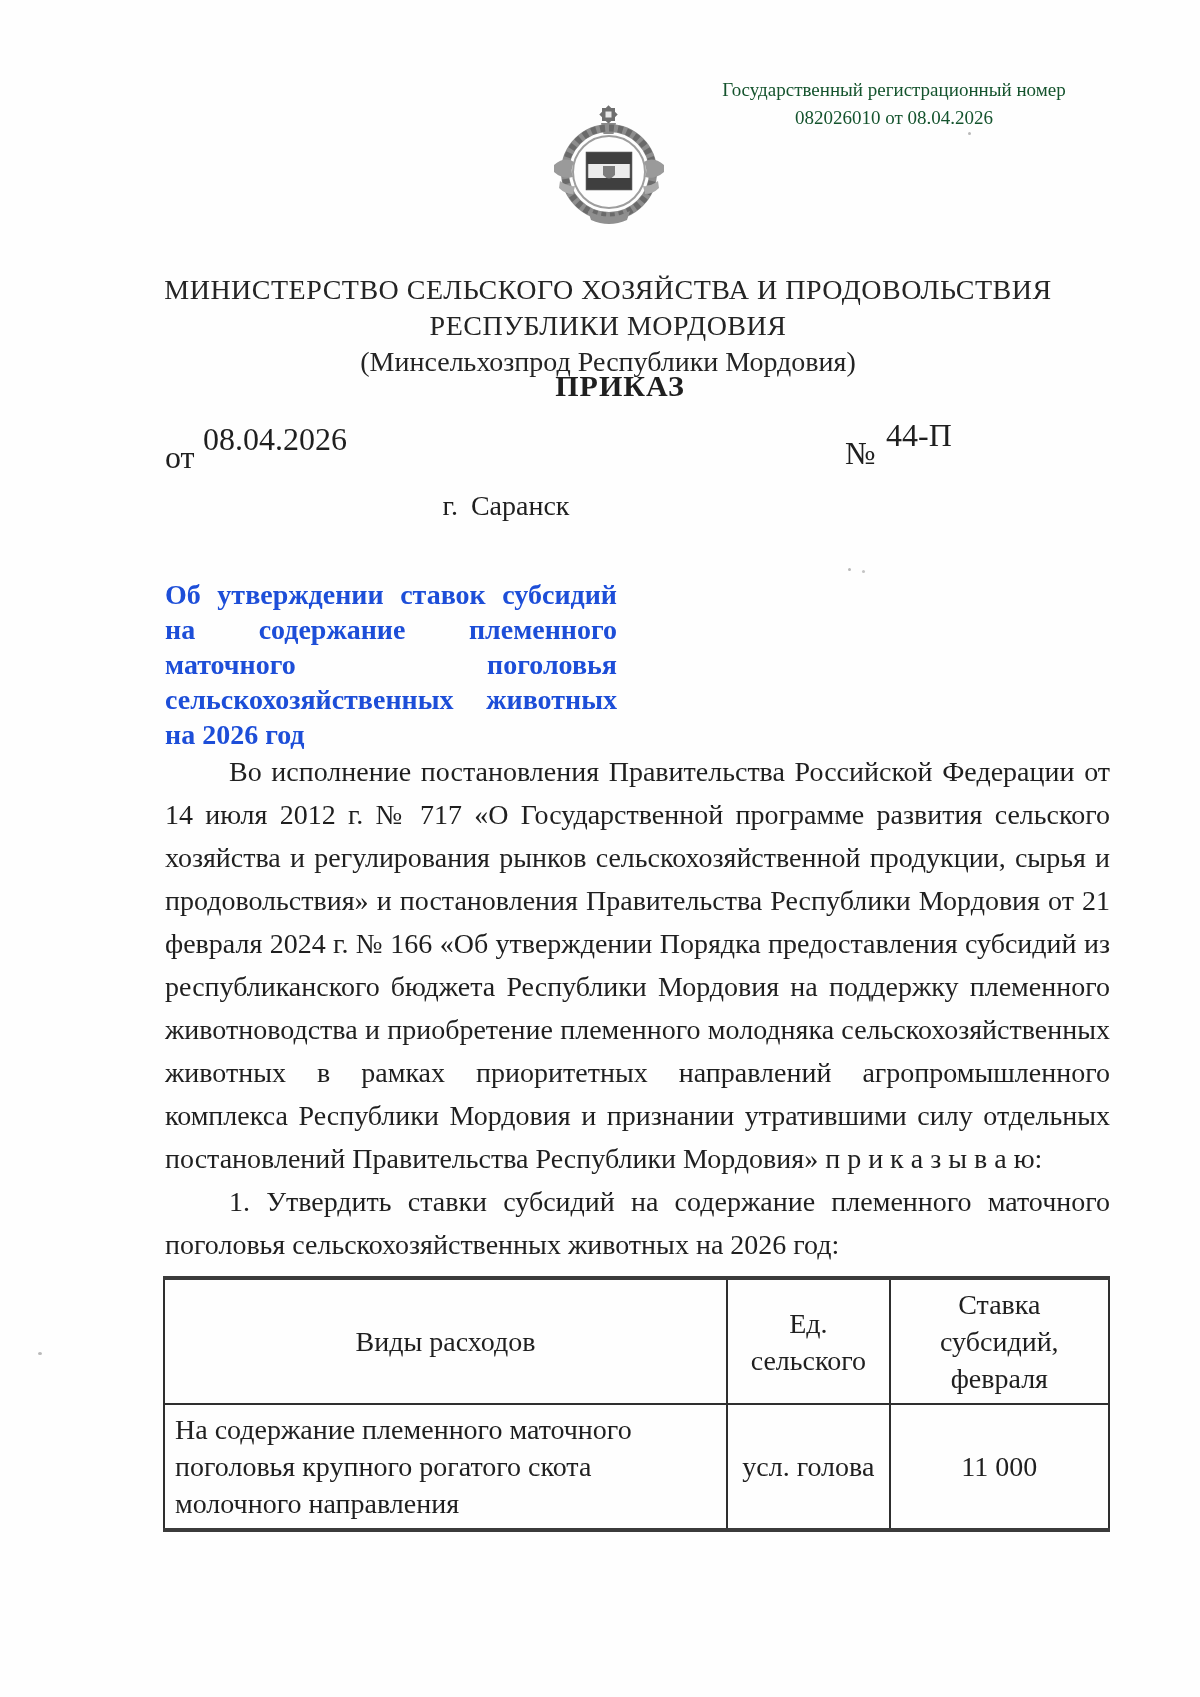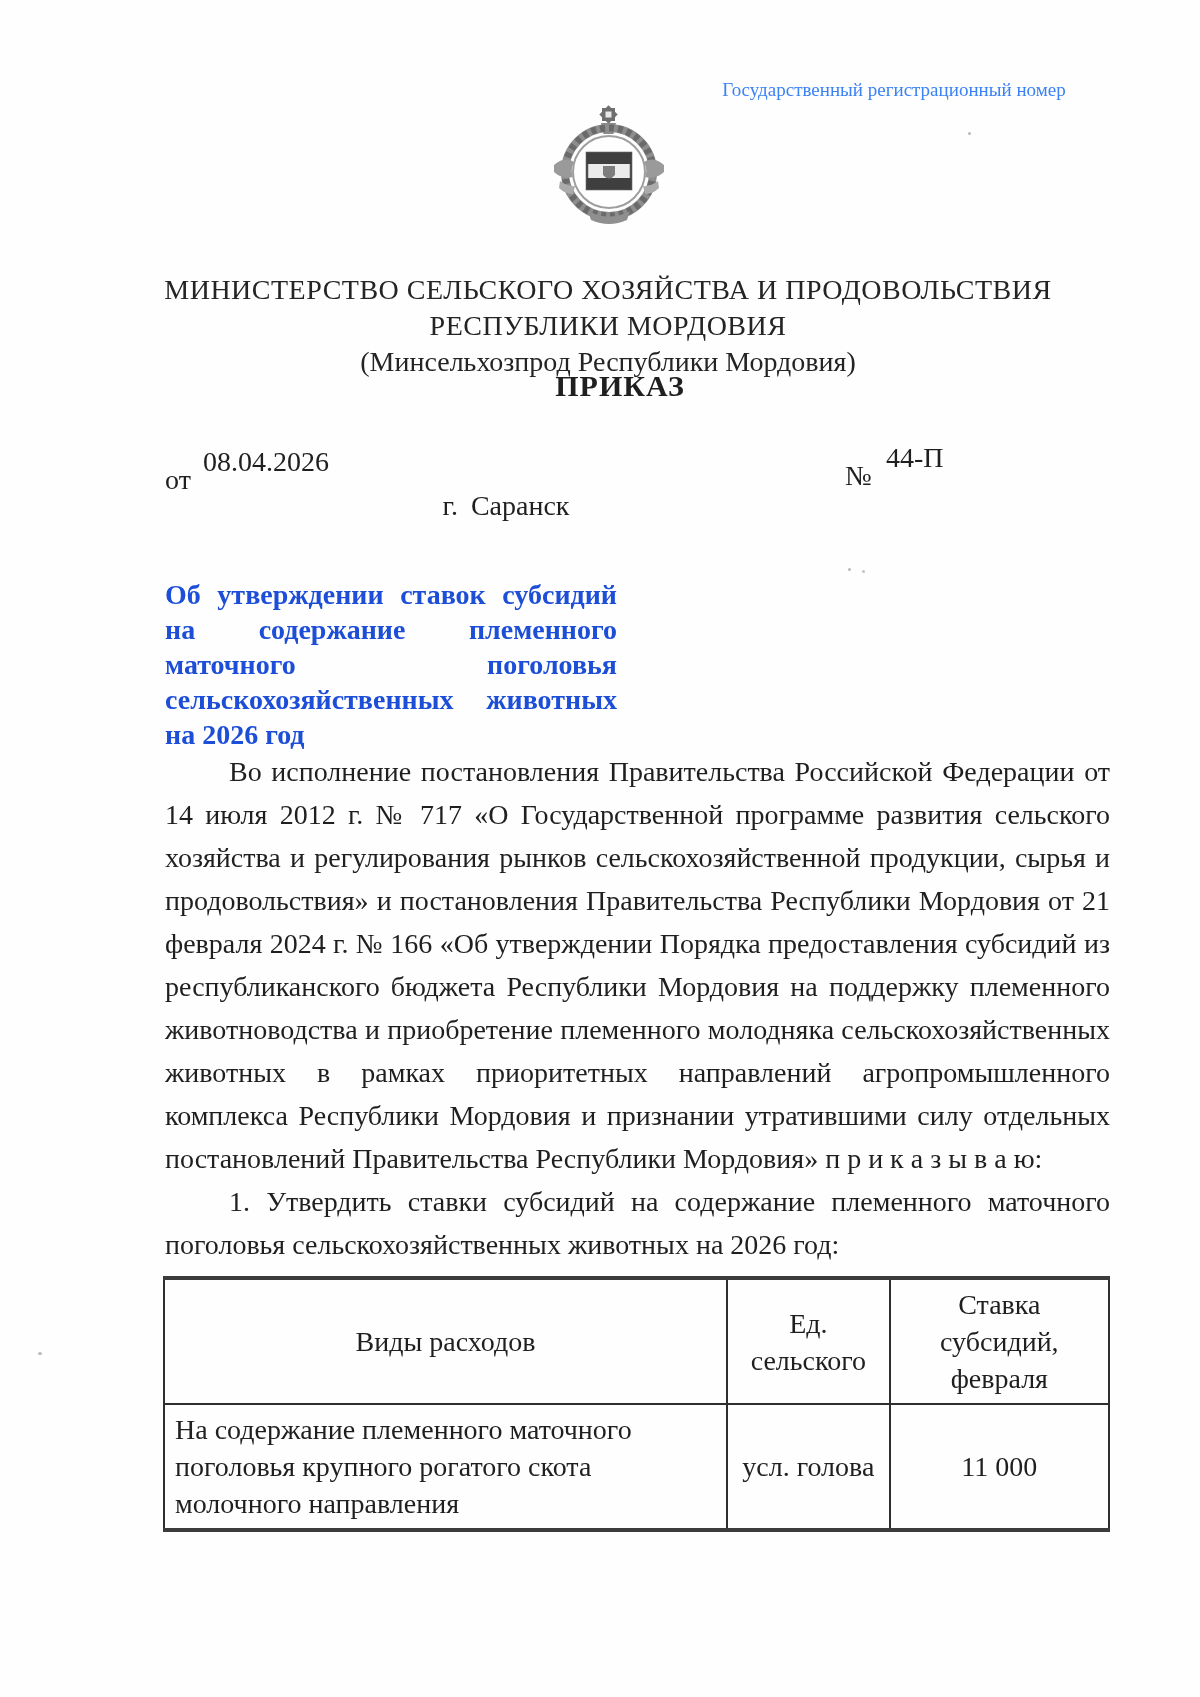--- a/index.html
+++ b/index.html
@@ -9,42 +9,42 @@
     font-family:"Liberation Serif","DejaVu Serif",serif;
     color:#1f1f1f;
     position:relative;
     overflow:hidden;
   }
   .page { position:absolute; inset:0; background:#fefefe; }
 
   
   .reg-block {
     position:absolute; top:76px; left:716px; width:356px;
-    text-align:center; font-size:19px; line-height:28px; color:#3b82f6;
+    text-align:center; font-size:19px; line-height:28px; color:#14532d;
   }
 
   
   .emblem-wrap { position:absolute; top:103px; left:550px; width:118px; height:122px; }
   .emblem-wrap svg { width:100%; height:100%; display:block; }
 
   
   .org-block {
     position:absolute; top:240px; left:8px; width:1200px;
     text-align:center; font-size:28px; line-height:36px; color:#242424;margin-top:32px;
   }
   .org-block .l { letter-spacing:0.5px; }
 
   
   .doc-type {
     position:absolute; top:369px; left:0; width:1200px;
     text-align:center; font-weight:bold; font-size:30px; letter-spacing:1px;padding-left:20px;
   }
 
   
-  .meta-line { position:absolute; top:440px; left:0; width:1200px; height:80px; font-size:28px; }
+  .meta-line { position:absolute; top:415px; left:0; width:1200px; height:80px; font-size:32px; }
   .lbl-ot   { position:absolute; left:165px; top:24px; }
   .val-date { position:absolute; left:203px; top:6px;text-align:center;  }
   .lbl-no   { position:absolute; left:845px; top:20px; }
   .val-no   { position:absolute; left:886px; top:2px;  }
   .city-line {
     position:absolute; top:490px; left:0; width:1012px;
     text-align:center; font-size:28px; word-spacing:6px;
   }
 
   
@@ -87,20 +87,21 @@
   .speck.s2 { top:1352px; left:38px; width:4px; height:3px; }
   .speck.s3 { top:132px; left:968px; width:3px; height:3px; }
 </style>
 </head>
 <body>
 
 <div class="page">
 
   <div class="reg-block">
     <div>Государственный регистрационный номер</div>
+    <div>082026010 от 08.04.2026</div>
   </div>
 
   <div class="emblem-wrap">
     <svg viewBox="0 0 118 122" xmlns="http://www.w3.org/2000/svg">
 
       <rect x="52" y="5" width="13" height="13" fill="#6f6f6f"></rect>
       <rect x="52" y="5" width="13" height="13" fill="#6f6f6f" transform="rotate(45 58.5 11.5)"></rect>
       <rect x="55.5" y="8.5" width="6" height="6" fill="#e8e8e8"></rect>
 
       <path d="M51 20 h15 l-2.5 11 h-10 z" fill="#8a8a8a"></path>

